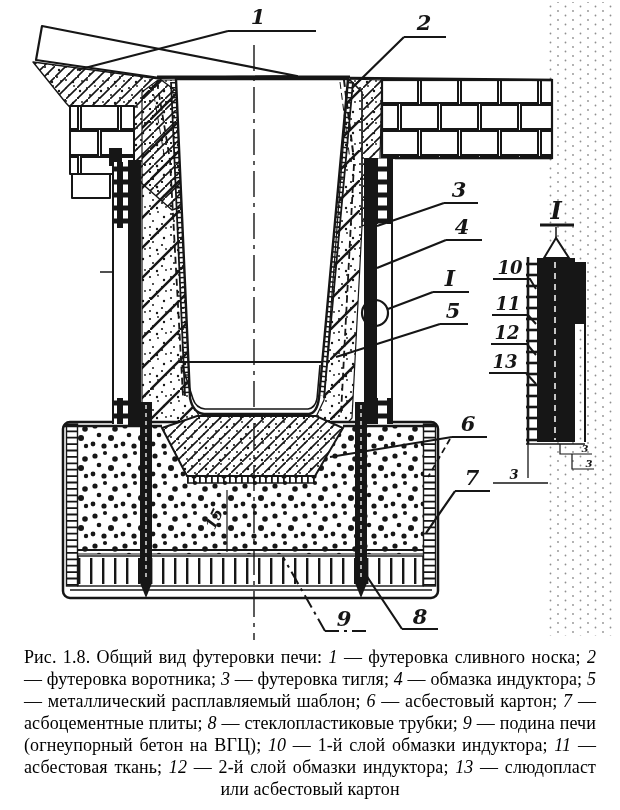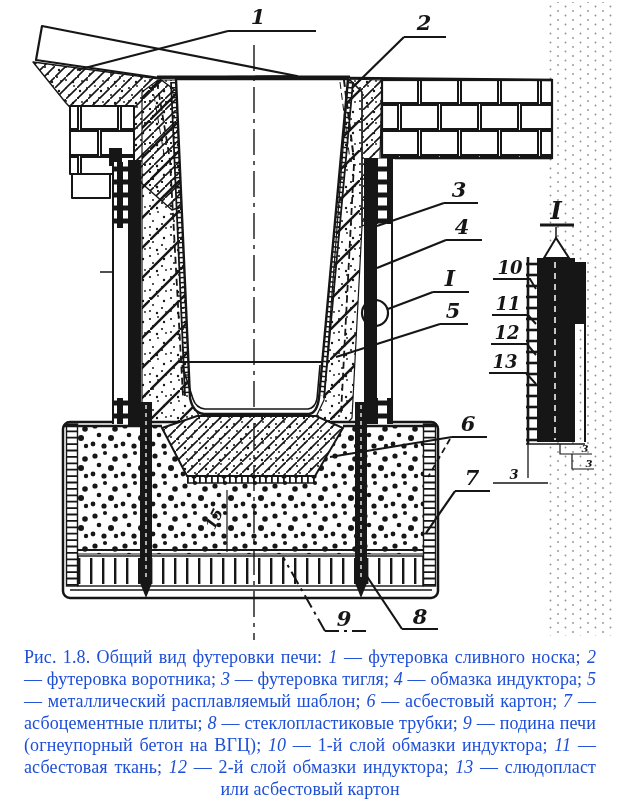--- a/index.html
+++ b/index.html
@@ -1,21 +1,21 @@
 <!DOCTYPE html>
 <html><head>
 <meta charset="utf-8">
 <style>
   html,body{margin:0;padding:0;background:#fff;}
   .page{position:relative;width:620px;height:810px;background:#ffffff;overflow:hidden;}
   svg{display:block;}
   .cl{font-family:"DejaVu Serif",serif;font-style:italic;font-weight:bold;fill:#161616;}
   .caption{
     font-family:"Liberation Serif",serif;
-    font-size:18px;line-height:22px;color:#1d4ed8;
+    font-size:18px;line-height:22px;color:#000000;
     text-align:justify;text-align-last:center;
     padding:4px 24px 0 24px;letter-spacing:0.1px;
   }
   .caption i{font-style:italic;}
 </style>
 </head>
 <body>
 
 <div class="page">
 

